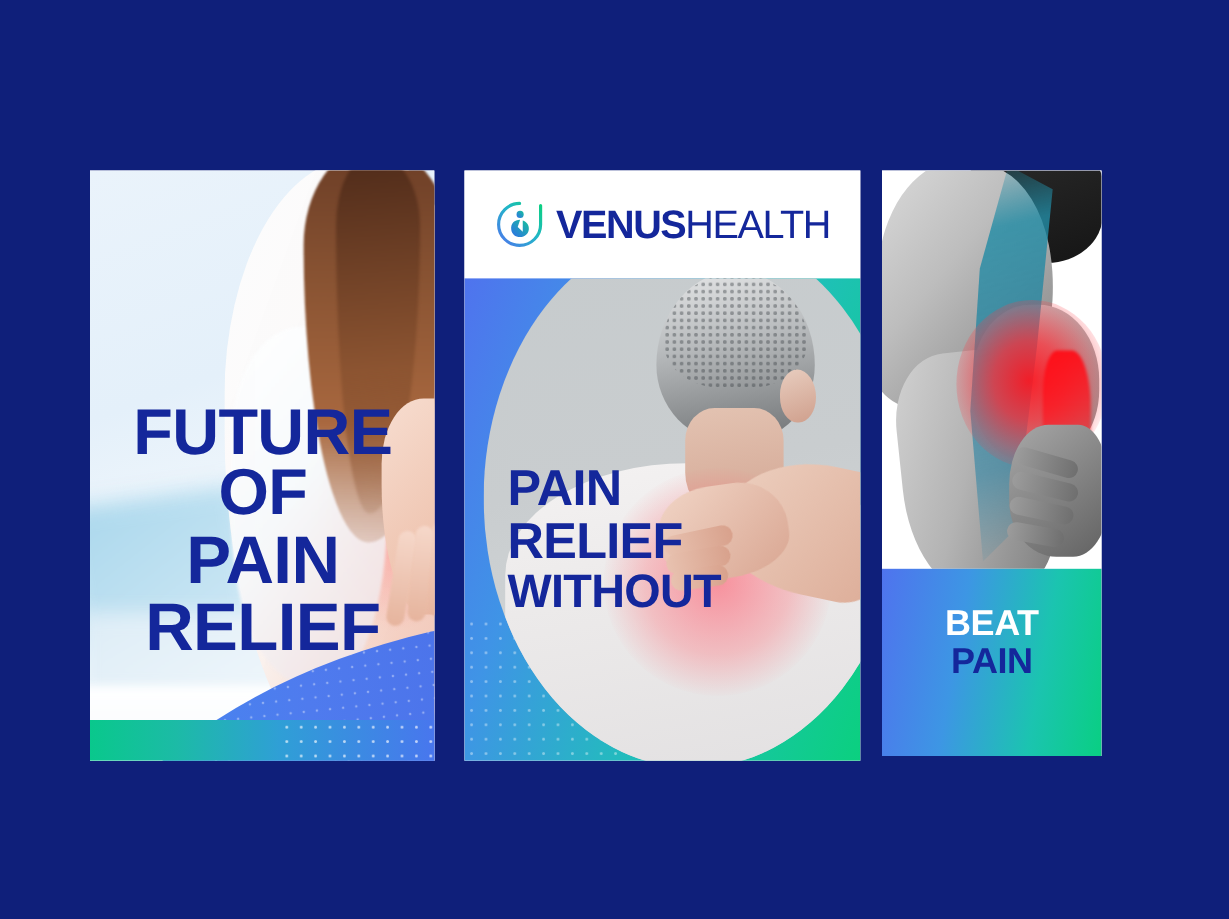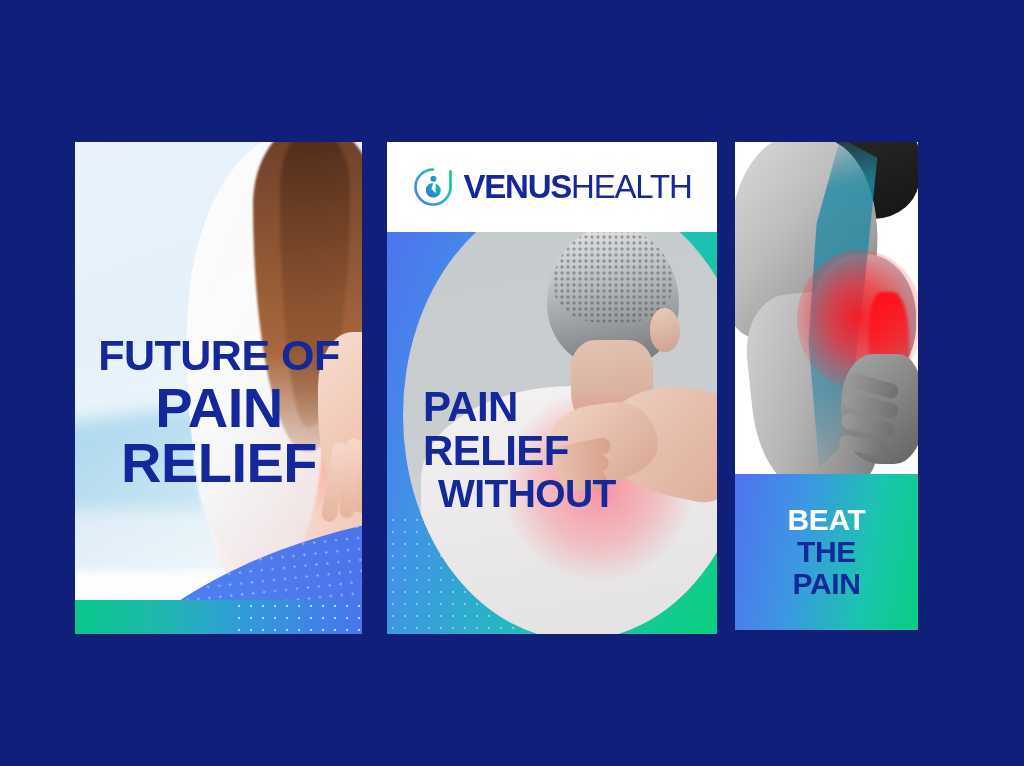--- a/index.html
+++ b/index.html
@@ -114,21 +114,21 @@
   .p1-text {
     position:absolute; left:18px; top:194px; width:252px;
     z-index:6;
     color:#14279b;
     font-weight:900;
     letter-spacing:-.5px;
     line-height:.92;
     text-align:center;
     font-stretch:condensed;
   }
-  .p1-l1 { font-size:43px; }
+  .p1-l1 { font-size:54px; }
   .p1-l2 { font-size:56px; margin-top:6px; }
   .p1-l3 { font-size:56px; margin-top:4px; }
 
   
   #panel2 { left:387px; top:142px; width:330px; height:492px; }
   .p2-header {
     position:absolute; left:0; top:0; width:100%; height:90px;
     background:#ffffff; display:flex; align-items:center; justify-content:center;
   }
   .logo-wrap { display:flex; align-items:center; gap:9px; }
@@ -207,21 +207,21 @@
   .p2-finger { position:absolute; height:17px; border-radius:9px;
     background:linear-gradient(90deg,#e8c2b0,#d8a18c); filter:blur(.5px); }
 
   .p2-text {
     position:absolute; left:36px; top:244px; z-index:8;
     color:#14279b; font-weight:900; line-height:1.0; letter-spacing:-.6px;
   }
   .p2-text div { margin-bottom:2px; }
   .p2-l1 { font-size:42px; }
   .p2-l2 { font-size:42px; }
-  .p2-l3 { font-size:39px;margin-left:15px; }
+  .p2-l3 { font-size:39px; }
   .p2-l4 { font-size:39px; }
 
   
   #panel3 { left:735px; top:142px; width:183px; height:488px; }
   .p3-photo {
     position:absolute; left:0; top:0; width:100%; height:332px;
     background:#ffffff; overflow:hidden;
   }
   .p3-thigh {
     position:absolute; left:-6px; top:-6px; width:150px; height:210px;
@@ -376,19 +376,18 @@
       <div class="p3-hand"></div>
       <div class="p3-hf" style="left:110px; top:236px; width:54px; transform:rotate(16deg);"></div>
       <div class="p3-hf" style="left:108px; top:256px; width:56px; transform:rotate(14deg);"></div>
       <div class="p3-hf" style="left:106px; top:276px; width:54px; transform:rotate(12deg);"></div>
       <div class="p3-hf" style="left:104px; top:296px; width:48px; transform:rotate(10deg);"></div>
     </div>
 
     <div class="p3-grad">
       <div class="p3-text">
         <div class="p3-l1">BEAT</div>
-        <div class="p3-l2">THE</div>
         <div class="p3-l3">PAIN</div>
       </div>
     </div>
   </div>
 
 </div>
 
 </body></html>

